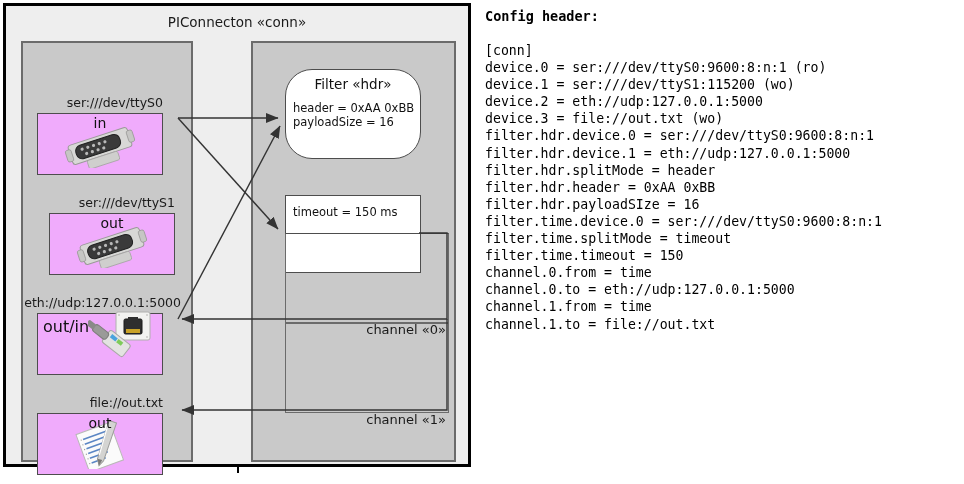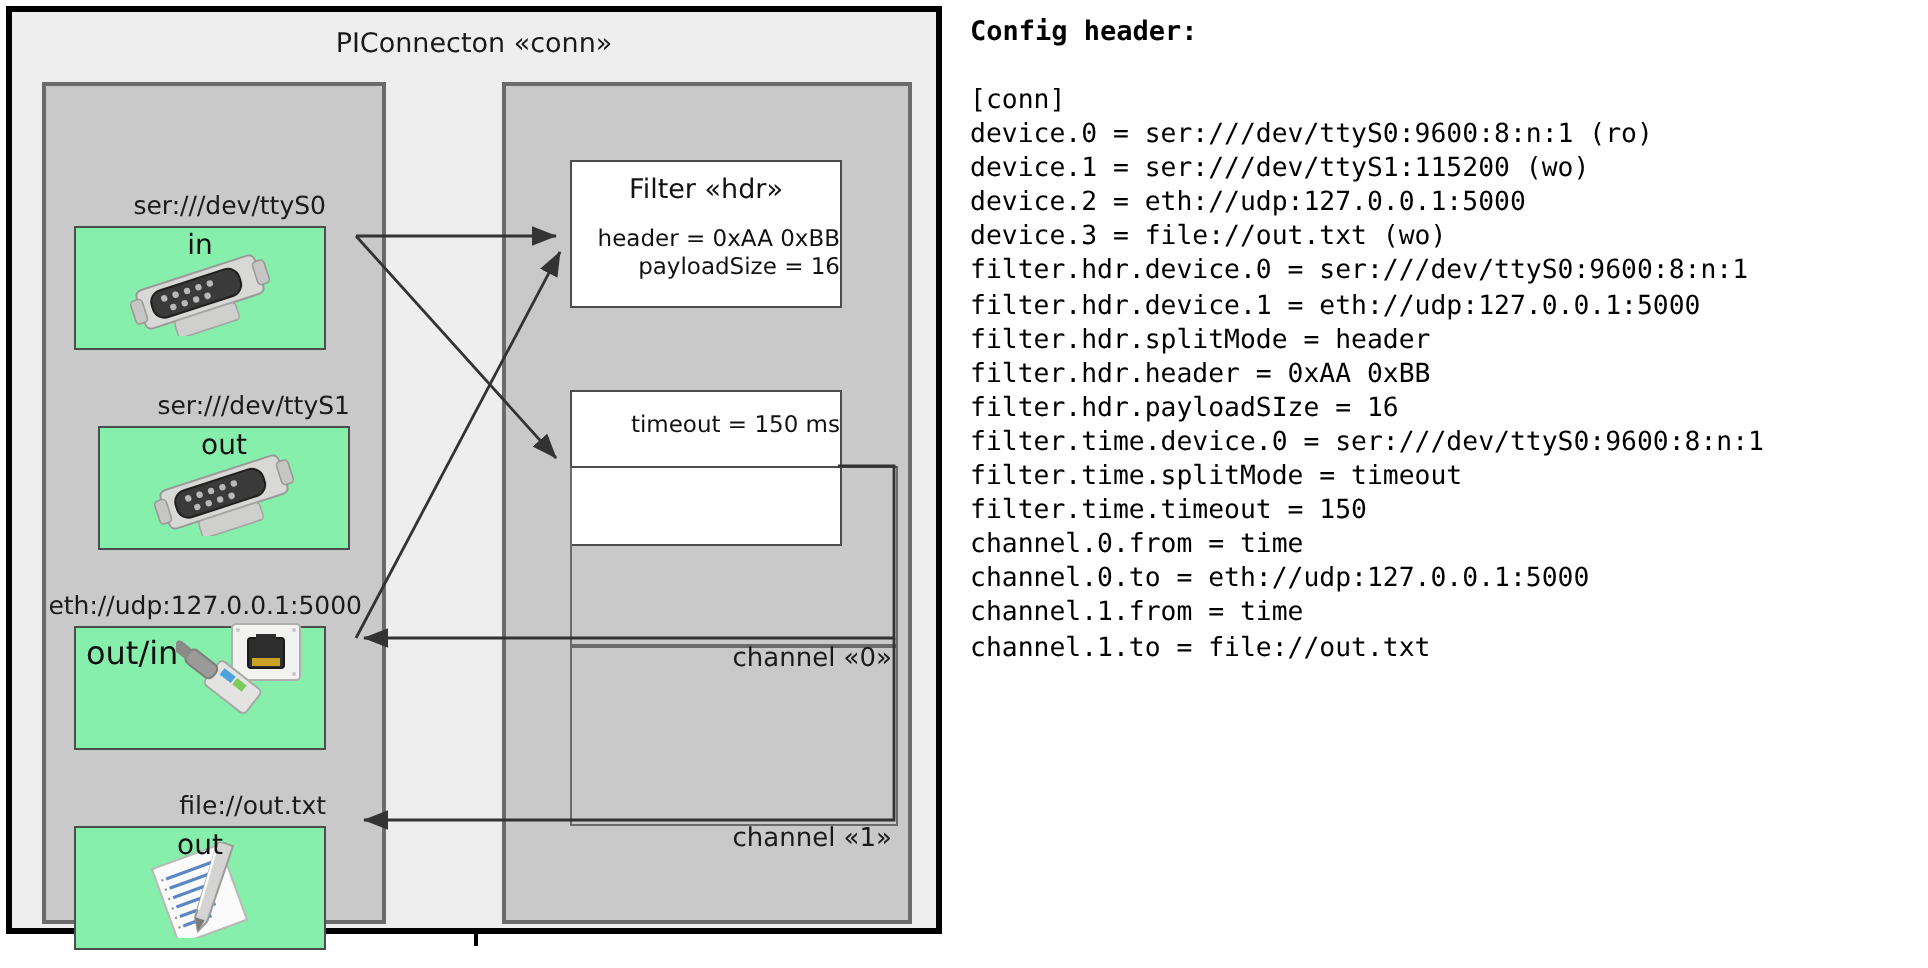--- a/index.html
+++ b/index.html
@@ -89,21 +89,21 @@
     margin-bottom: 3px;
     white-space: nowrap;
   }
   .device-caption.wide {
     margin-left: -18px;
     width: 162px;
   }
   .device-body {
     position: relative;
     height: 62px;
-    background: #86efac;
+    background: #f0abfc;
     border: 1.5px solid #4d4d4d;
     box-sizing: border-box;
   }
   .device-dir {
     position: absolute;
     top: 1px;
     left: 0;
     width: 100%;
     text-align: center;
     font-size: 14px;
@@ -128,34 +128,33 @@
   #dev-eth   { top: 252px; }
   #dev-file  { top: 352px; }
 
   
   .filter-box {
     position: absolute;
     background: #ffffff;
     border: 1.5px solid #4d4d4d;
     box-sizing: border-box;
   }
-  #filter-hdr  { left: 32px; top: 37px; width: 136px; height: 74px; }
+  #filter-hdr  { left: 32px; top: 26px; width: 136px; height: 90px; border-radius: 27px; }
   #filter-time { left: 32px; top: 152px; width: 136px; height: 78px; }
   .filter-title {
     text-align: center;
     font-size: 13.5px;
     color: #111111;
     padding-top: 6px;
   }
   .filter-props {
     padding: 9px 0 0 7px;
     font-size: 11.5px;
     line-height: 14px;
     color: #111111;
-    text-align: right;
   }
 
   
   .channel-label {
     position: absolute;
     right: 8px;
     font-size: 13px;
     color: #1a1a1a;
     white-space: nowrap;
     margin-top: 17px;

